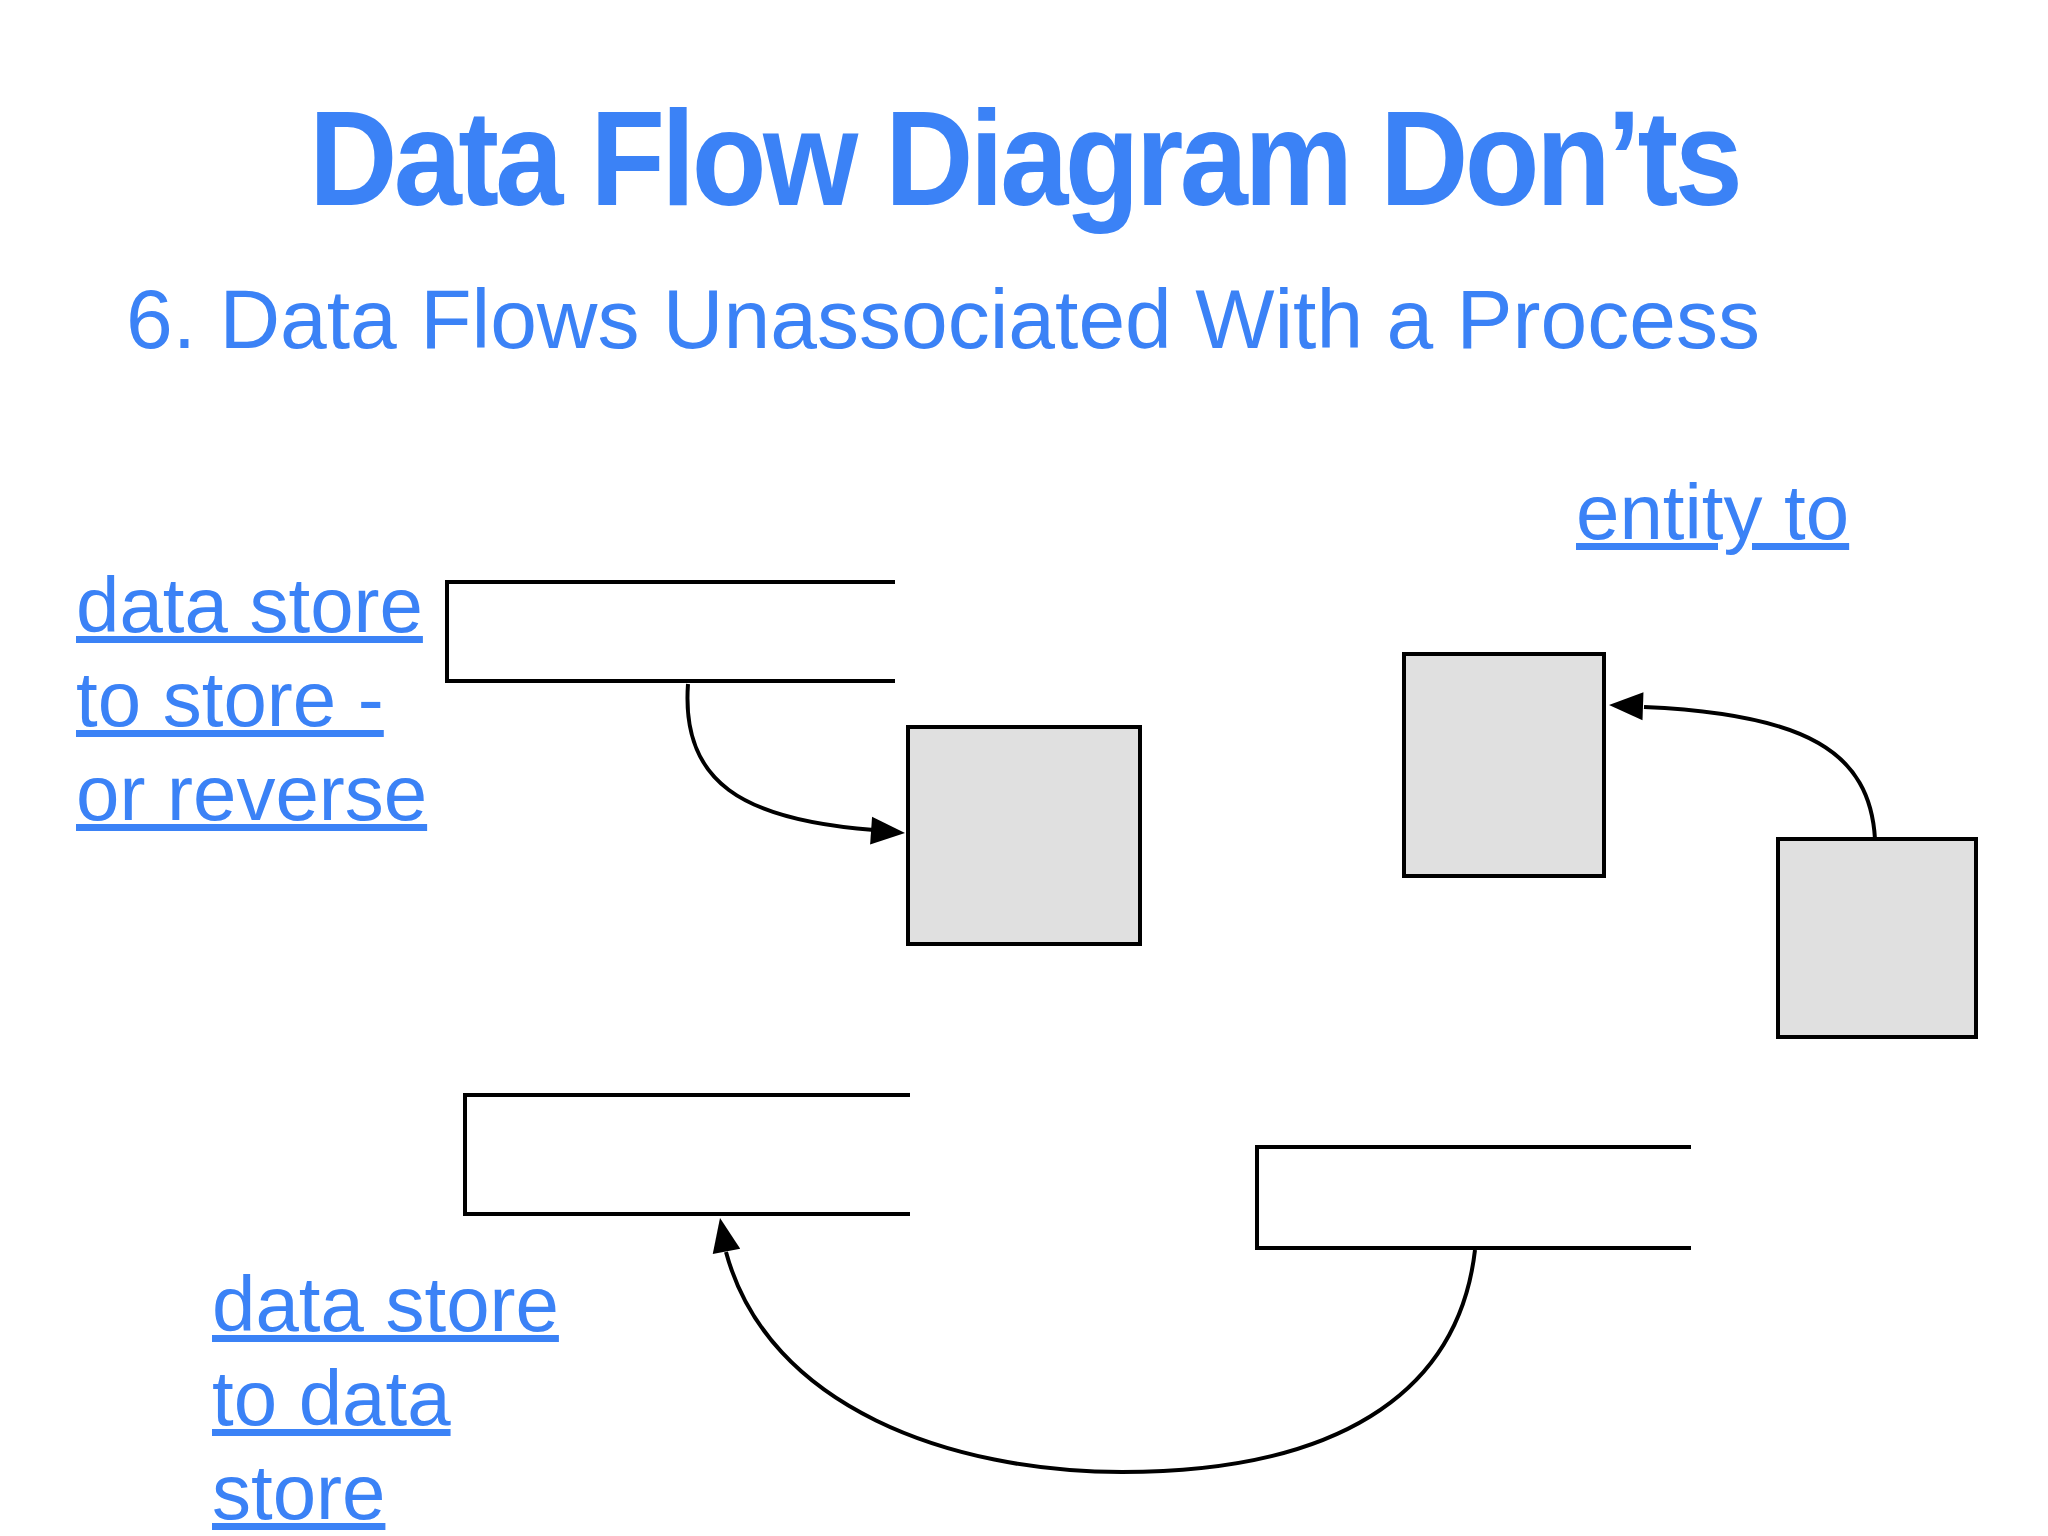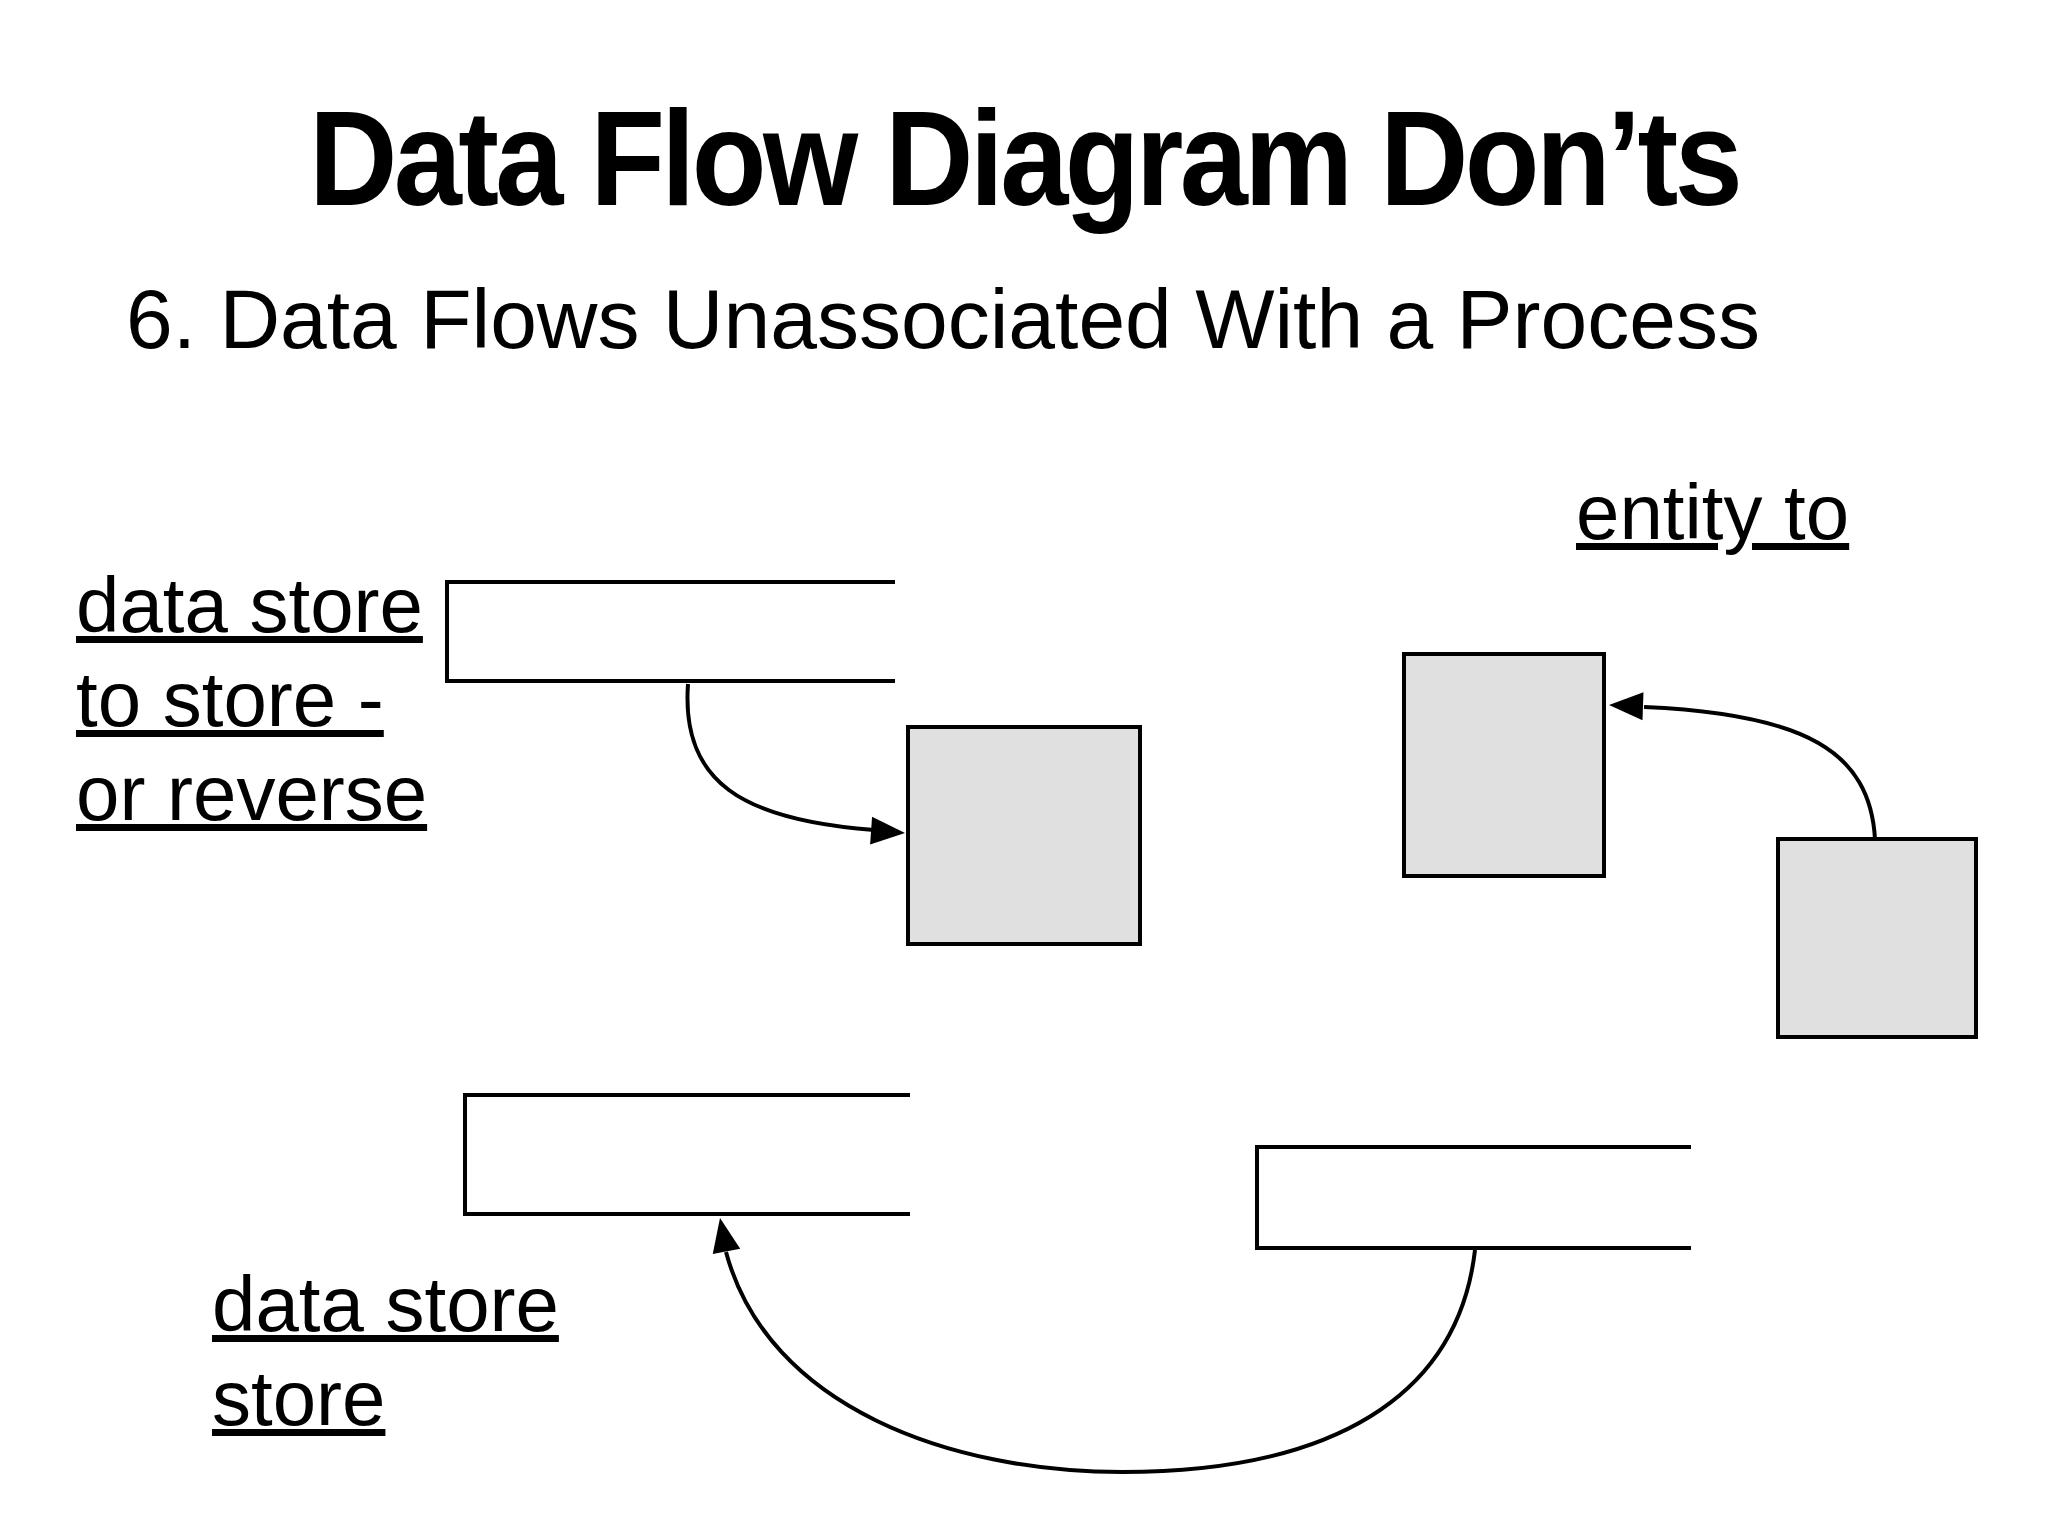--- a/index.html
+++ b/index.html
@@ -7,21 +7,21 @@
     padding: 0;
     background: #ffffff;
   }
   .slide {
     position: relative;
     width: 2048px;
     height: 1536px;
     background: #ffffff;
     overflow: hidden;
     font-family: "Liberation Sans", "DejaVu Sans", sans-serif;
-    color: #000000;
+    color: #3b82f6;
   }
   .title {
     position: absolute;
     left: 0;
     top: 78px;
     width: 100%;
     margin: 0;
     text-align: center;
     font-size: 136px;
     line-height: 160px;
@@ -109,20 +109,21 @@
   <div class="entity sq-top-diagram"></div>
 
   <div class="label label-entity-entity">
     <div>entity to</div>
   </div>
   <div class="entity sq-pair-left"></div>
   <div class="entity sq-pair-right"></div>
 
   <div class="label label-store-store">
     <div>data store</div>
+    <div>to data</div>
     <div>store</div>
   </div>
   <div class="datastore ds-bottom-left"></div>
   <div class="datastore ds-bottom-right"></div>
 
   <svg class="arrow-layer" viewBox="0 0 2048 1536">
 
     <path d="M 688 684 C 681 782, 742 820, 874 830"></path>
     <polygon points="0,0 -34,-14 -34,14" transform="translate(905,833) rotate(4)"></polygon>
 

